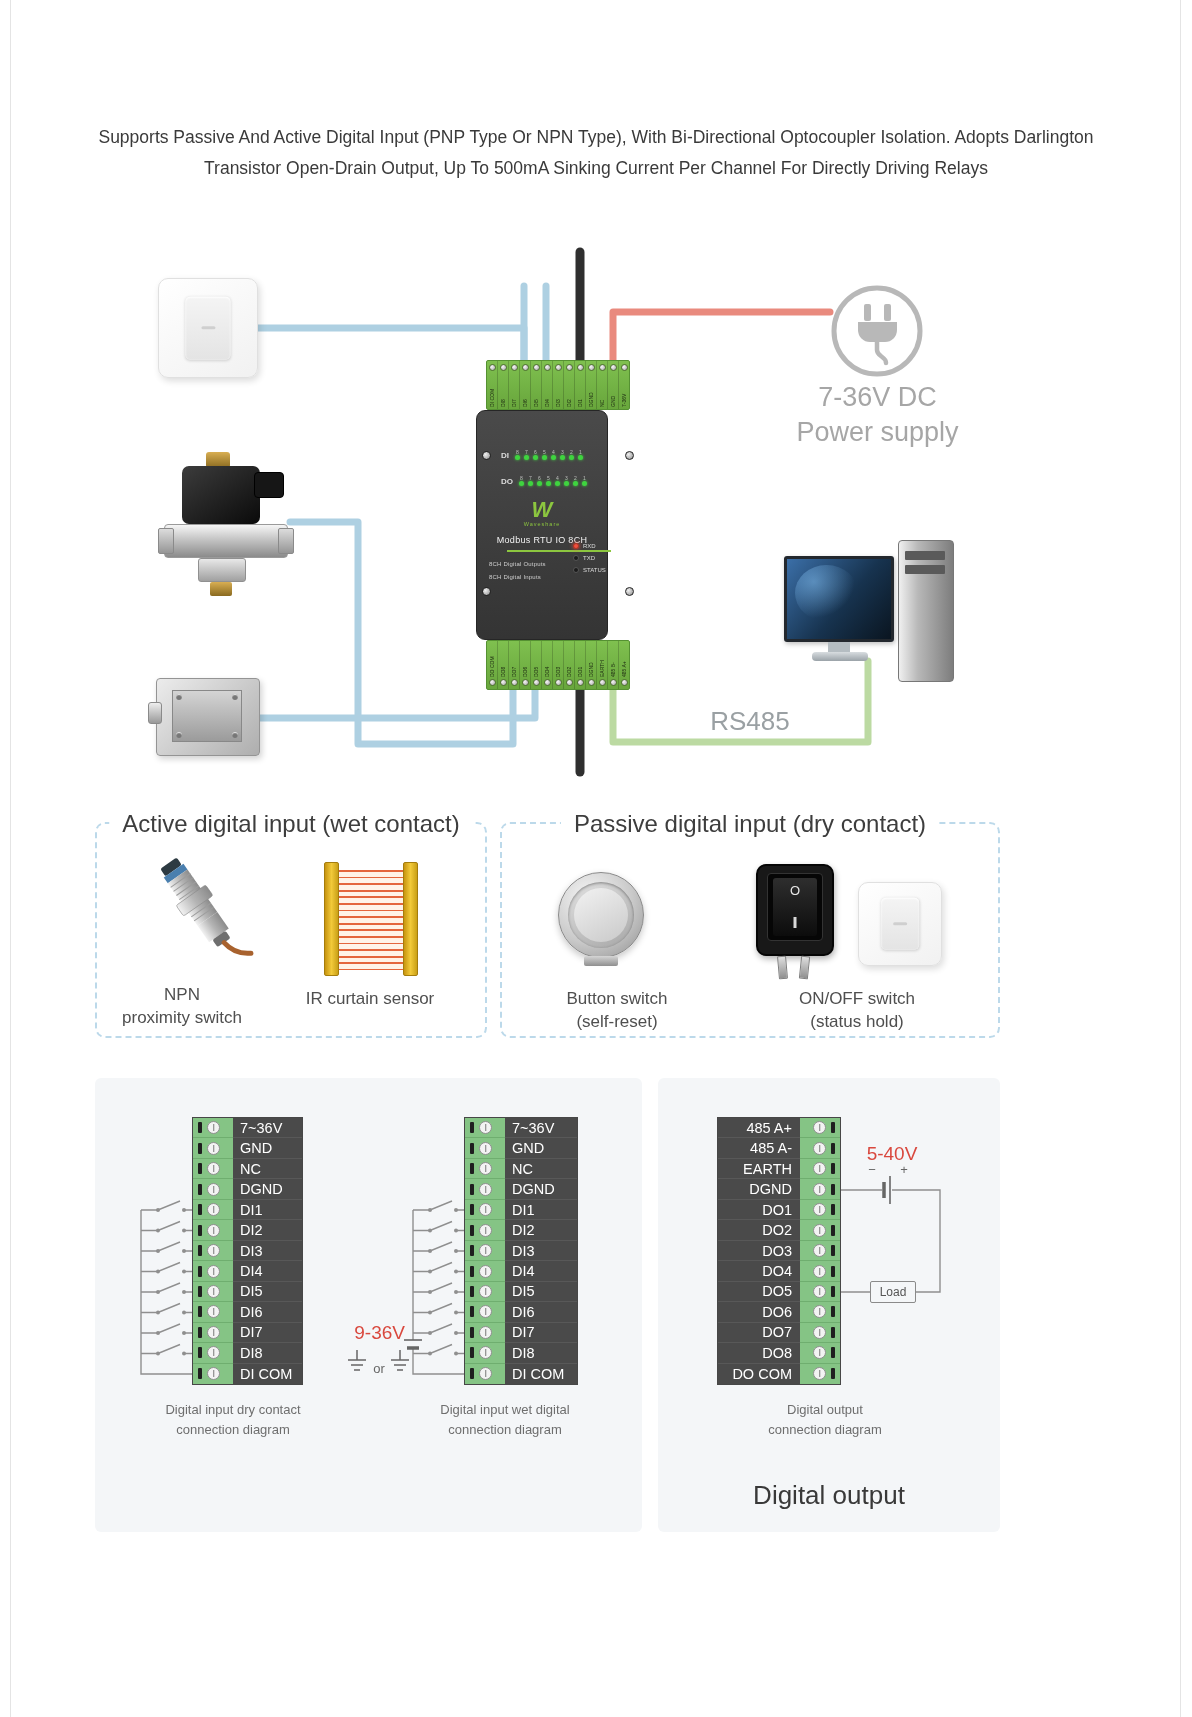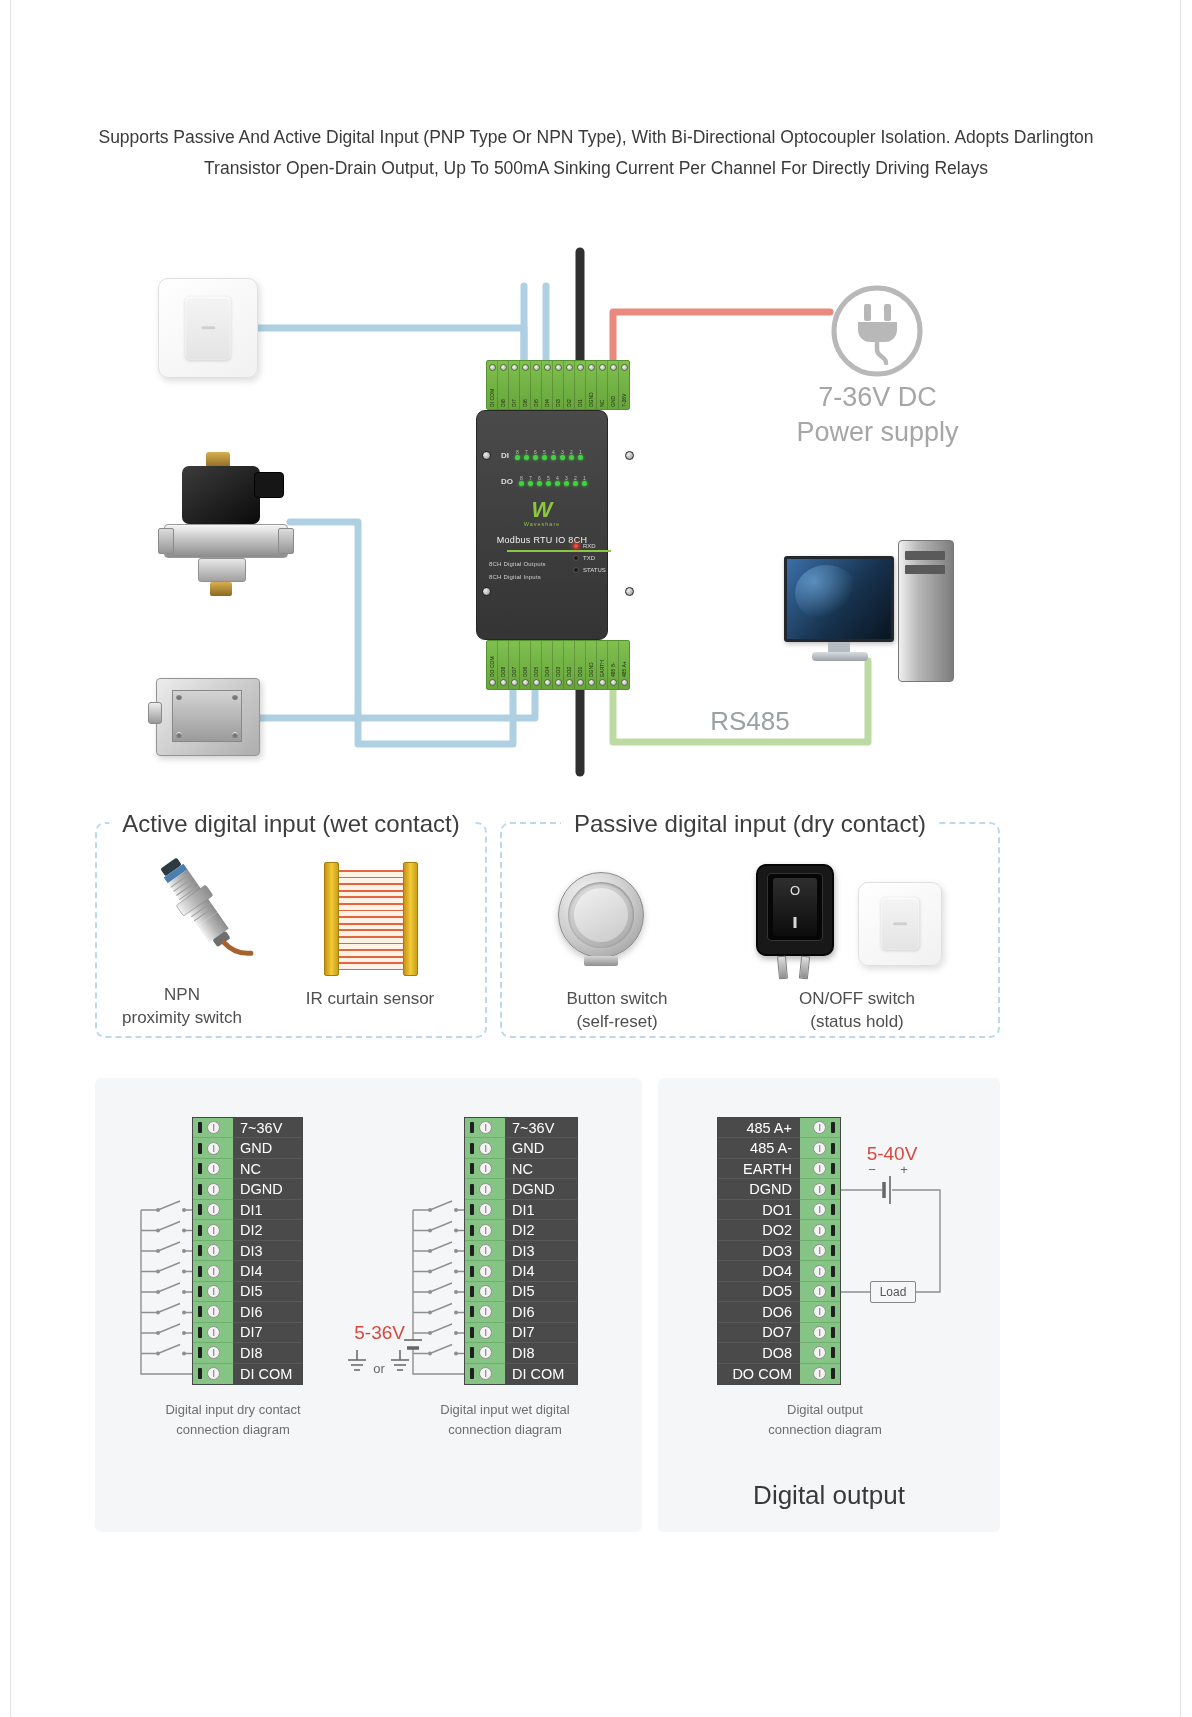--- a/index.html
+++ b/index.html
@@ -749,21 +749,21 @@
           <div class="tlabel">DI8</div>
         </div>
         <div class="trow">
           <div class="tscrew">
             <i class="tbar"></i>
             <i class="tcircle"></i>
           </div>
           <div class="tlabel">DI COM</div>
         </div>
       </div>
-    <div class="voltage" style="left:230px;top:244px;width:80px;text-align:right">5-36V</div>
+    <div class="voltage" style="left:230px;top:244px;width:80px;text-align:right">9-36V</div>
     <div class="caption" style="left:28px;top:322px;width:220px">
       <div>Digital input dry contact</div>
       <div>connection diagram</div>
     </div>
     <div class="caption" style="left:300px;top:322px;width:220px">
       <div>Digital input wet digital</div>
       <div>connection diagram</div>
     </div>
   </div>
 

